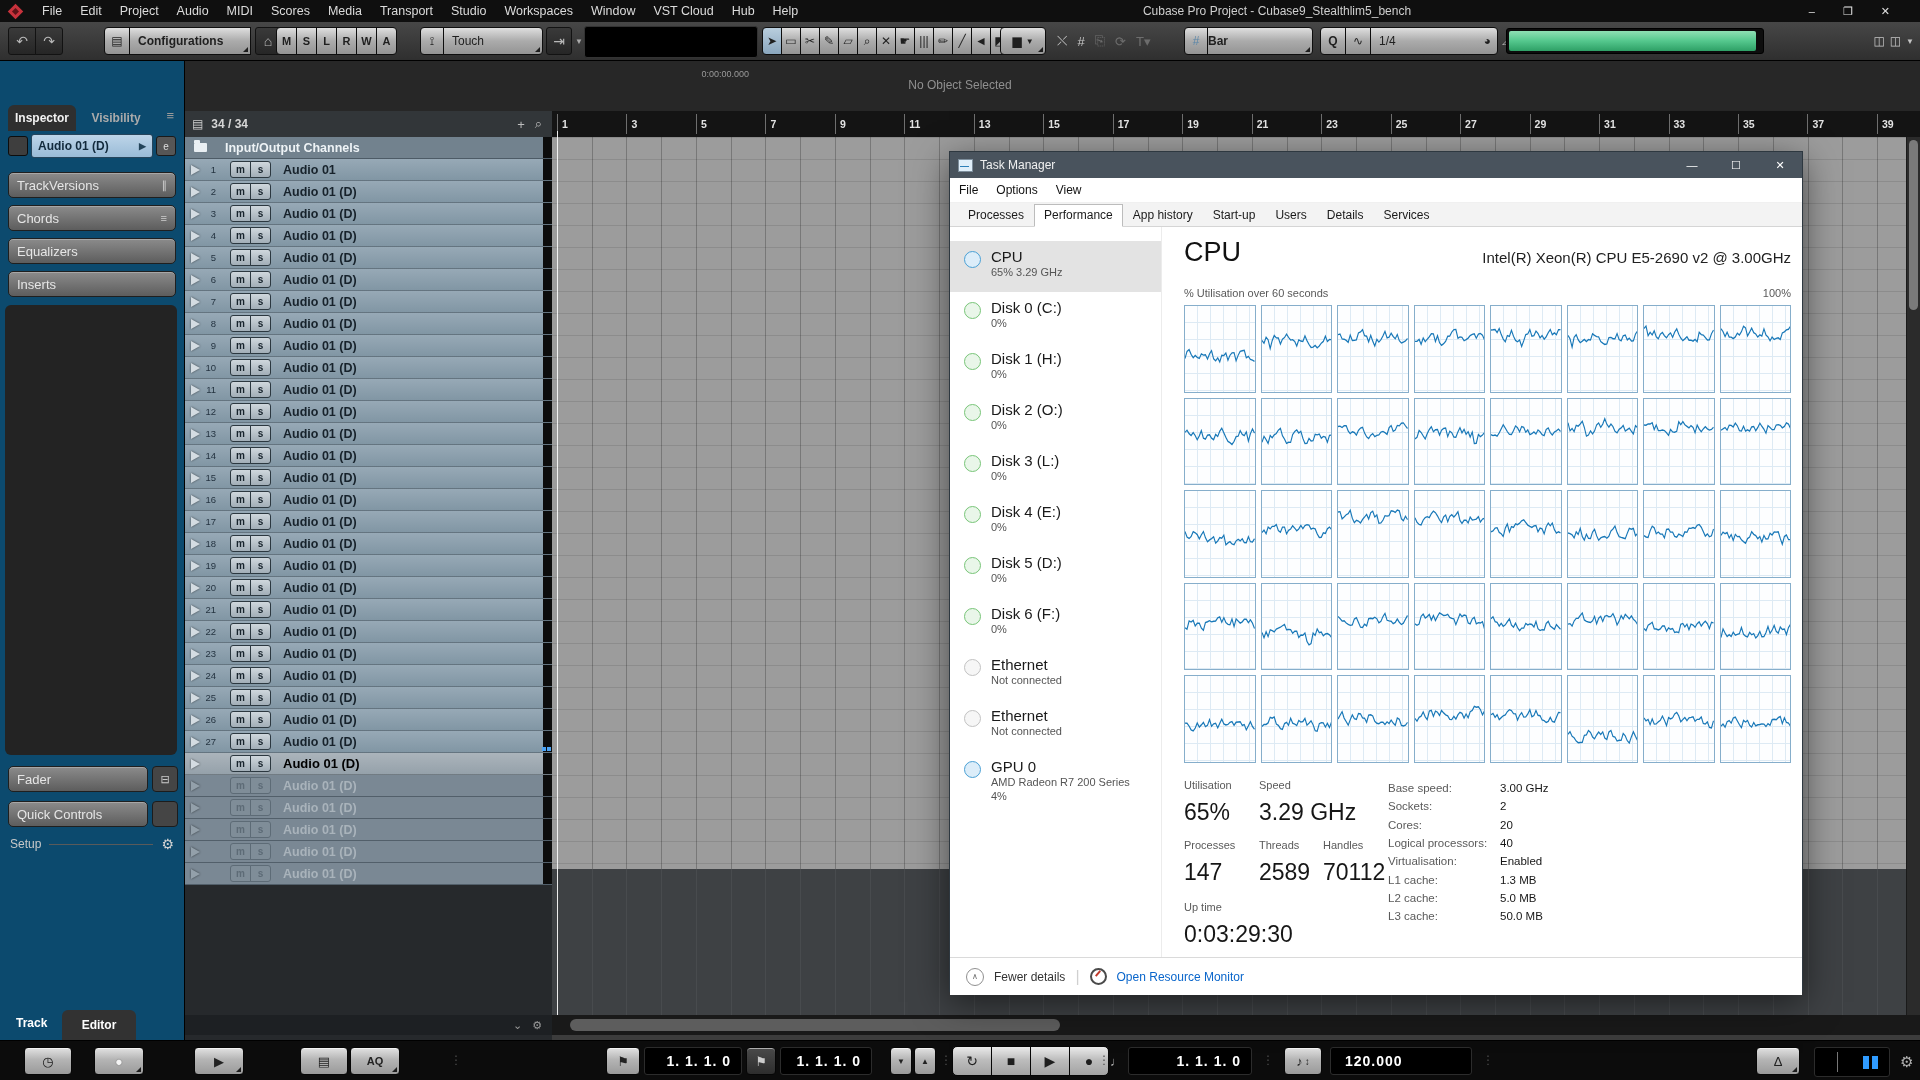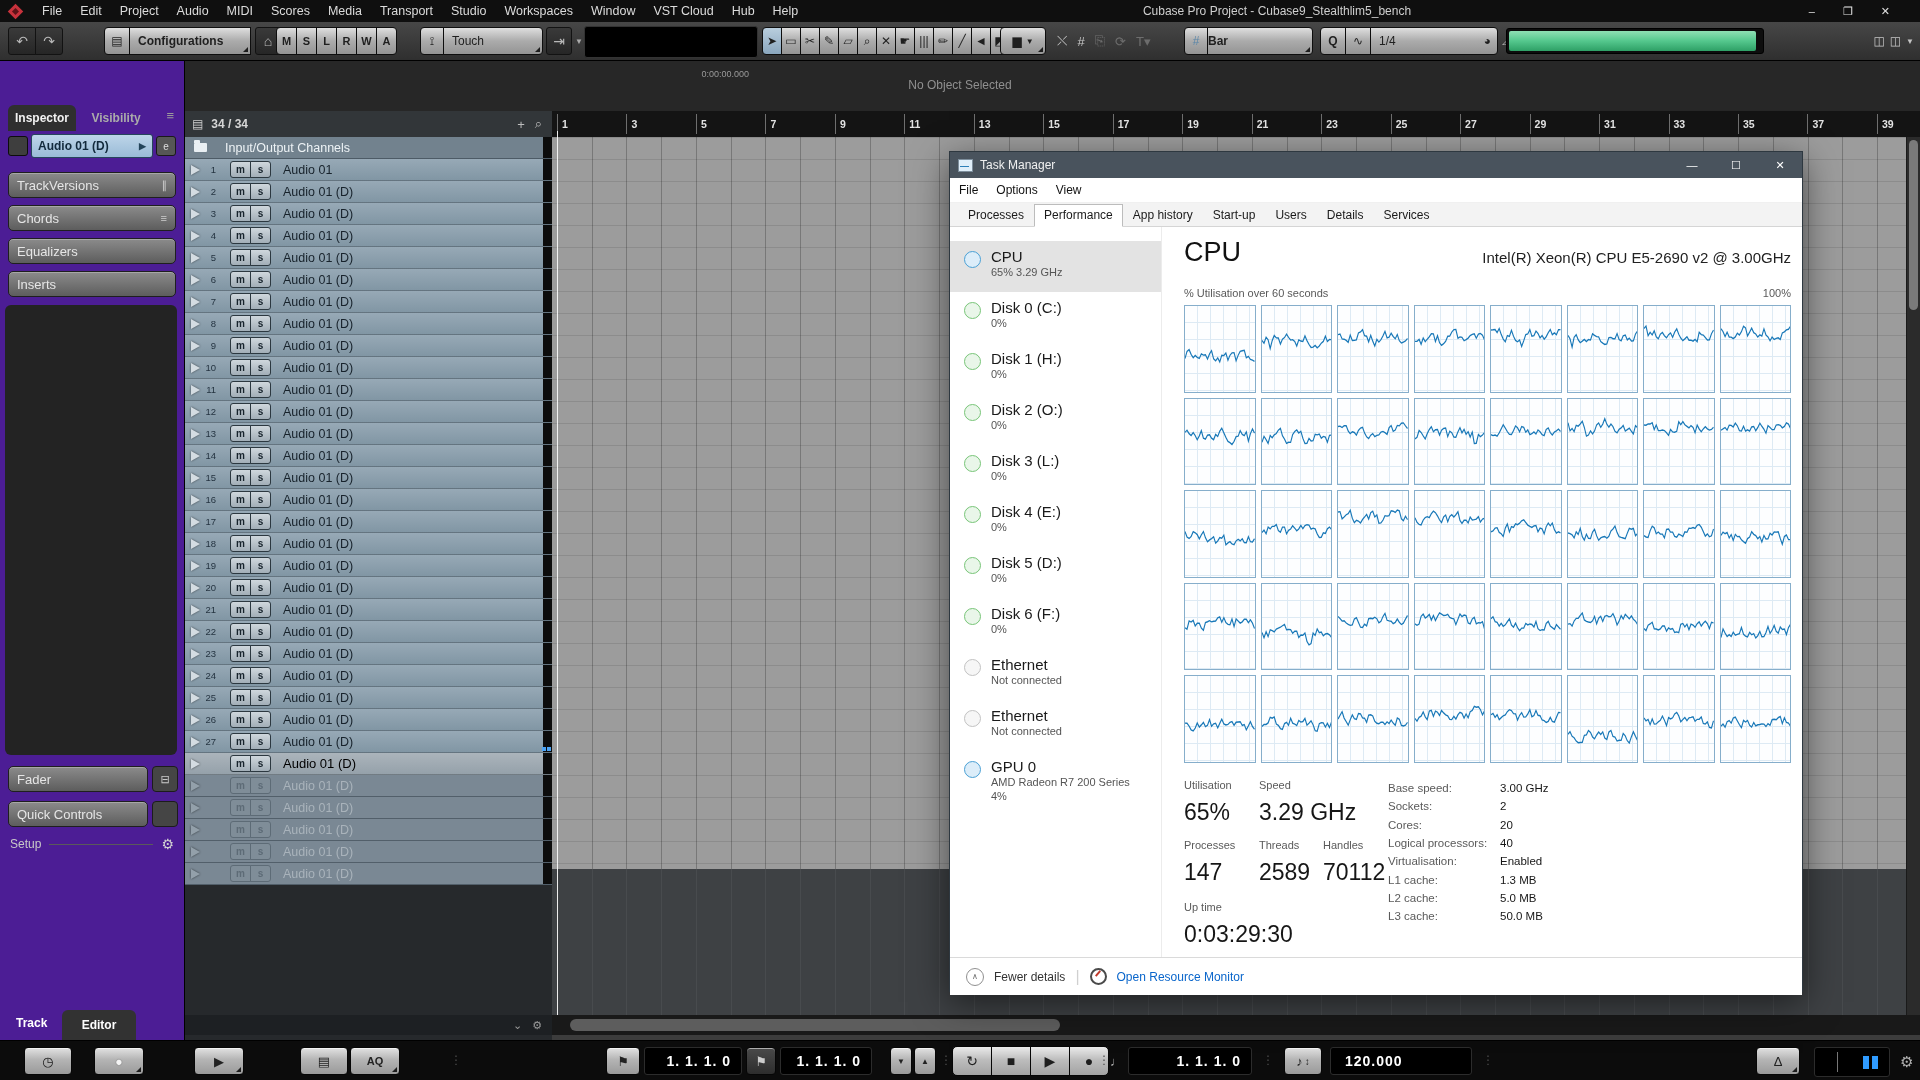--- a/index.html
+++ b/index.html
@@ -30,21 +30,21 @@
   #tb-time .t2{font-size:9px;color:#9a9a9a;font-weight:normal;padding-right:8px;line-height:10px;margin-top:48px;}
   .tool{width:18px;font-size:12px;}
   .grayed{opacity:.35;}
   #tb-meter{left:1506px;top:6px;width:258px;height:26px;background:#0d0d0d;border:1px solid #000;border-radius:3px;padding:2px;box-sizing:border-box;}
   #tb-meter .fill{width:98%;height:100%;border-radius:2px;background:linear-gradient(#8fdfb4,#54c78d 50%,#2ea066);}
   .snapico{color:#c9c9c9;font-size:13px;margin:0 5px;}
   
   #infoline{position:absolute;top:60px;left:0;width:1920px;height:51px;background:#272727;border-bottom:1px solid #161616;}
   #infoline span{position:absolute;left:50%;top:18px;transform:translateX(-50%);color:#909090;font-size:12px;}
   
-  #leftpanel{position:absolute;top:60px;left:0;width:184px;height:980px;background:#4c1d95;border-right:1px solid #000;z-index:6;}
+  #leftpanel{position:absolute;top:60px;left:0;width:184px;height:980px;background:#0c4a6e;border-right:1px solid #000;z-index:6;}
   .insp-tab{position:absolute;top:45px;height:26px;line-height:26px;text-align:center;font-size:12px;border-radius:6px 6px 0 0;}
   #tab-inspector{left:8px;width:68px;background:#2f2f2f;color:#f2f2f2;font-weight:bold;}
   #tab-visibility{left:80px;width:72px;color:#ababab;font-weight:bold;}
   #insp-burger{position:absolute;top:48px;right:10px;color:#9a9a9a;font-size:13px;}
   #trackhdr{position:absolute;top:74px;left:8px;width:168px;height:24px;display:flex;align-items:center;gap:3px;}
   #trackhdr .sq{width:18px;height:18px;background:#3e3e3e;border:1px solid #0d0d0d;border-radius:3px;}
   #trackhdr .fld{flex:1;height:22px;background:linear-gradient(#bdd5e9,#9abbd7);border:1px solid #26455c;border-radius:3px;
     color:#122a3c;font-size:12px;font-weight:bold;display:flex;align-items:center;padding:0 6px;}
   #trackhdr .fld .arr{margin-left:auto;font-size:9px;color:#23445a;}
   #trackhdr .ebtn{width:18px;height:18px;background:#565656;border:1px solid #1a1a1a;border-radius:3px;color:#ddd;
@@ -76,21 +76,21 @@
     display:flex;align-items:center;background:linear-gradient(#97a9b6,#8196a4);}
   .trow .meterstrip{position:absolute;right:0;top:0;bottom:0;width:9px;background:#0c0c0c;}
   .trow .tri{width:0;height:0;border-left:9px solid #d4dce2;border-top:5.5px solid transparent;border-bottom:5.5px solid transparent;
     margin-left:7px;filter:drop-shadow(0 0 1px rgba(0,0,0,.6));}
   .trow .num{width:15px;text-align:right;font-size:9.5px;color:#243340;margin-left:1px;}
   .trow .ms{display:flex;margin-left:14px;}
   .trow .ms b{width:19px;height:15px;background:linear-gradient(#cfd7dd,#a2aeb7);border:1px solid #2c3840;
     font-size:10px;color:#17232c;display:flex;align-items:center;justify-content:center;font-weight:bold;}
   .trow .ms b:first-child{border-radius:3px 0 0 3px;}
   .trow .ms b:last-child{border-radius:0 3px 3px 0;margin-left:-1px;}
-  .trow .tname{margin-left:12px;font-size:12.5px;font-weight:normal;color:#17222b;text-align:center;}
+  .trow .tname{margin-left:12px;font-size:12.5px;font-weight:bold;color:#17222b;text-align:center;}
   .trow.folder{background:#72828e;}
   .trow.folder .fico{width:13px;height:9px;background:#e9eff3;border-radius:1px;margin-left:10px;position:relative;}
   .trow.folder .fico:before{content:'';position:absolute;top:-3px;left:0;width:6px;height:3px;background:#e9eff3;border-radius:1px 1px 0 0;}
   .trow.folder .tname{color:#eef3f6;margin-left:18px;}
   .trow.sel{background:linear-gradient(#abb4bb,#95a1aa);}
   .trow.sel .tname{color:#000;font-size:13px;}
   .trow.dim{background:#7a8894;}
   .trow.dim .tri{border-left-color:#93a0aa;}
   .trow.dim .ms b{background:#7f8d98;border-color:#5d6b76;color:#5d6b76;}
   .trow.dim .tname{color:#a9b3bb;}

